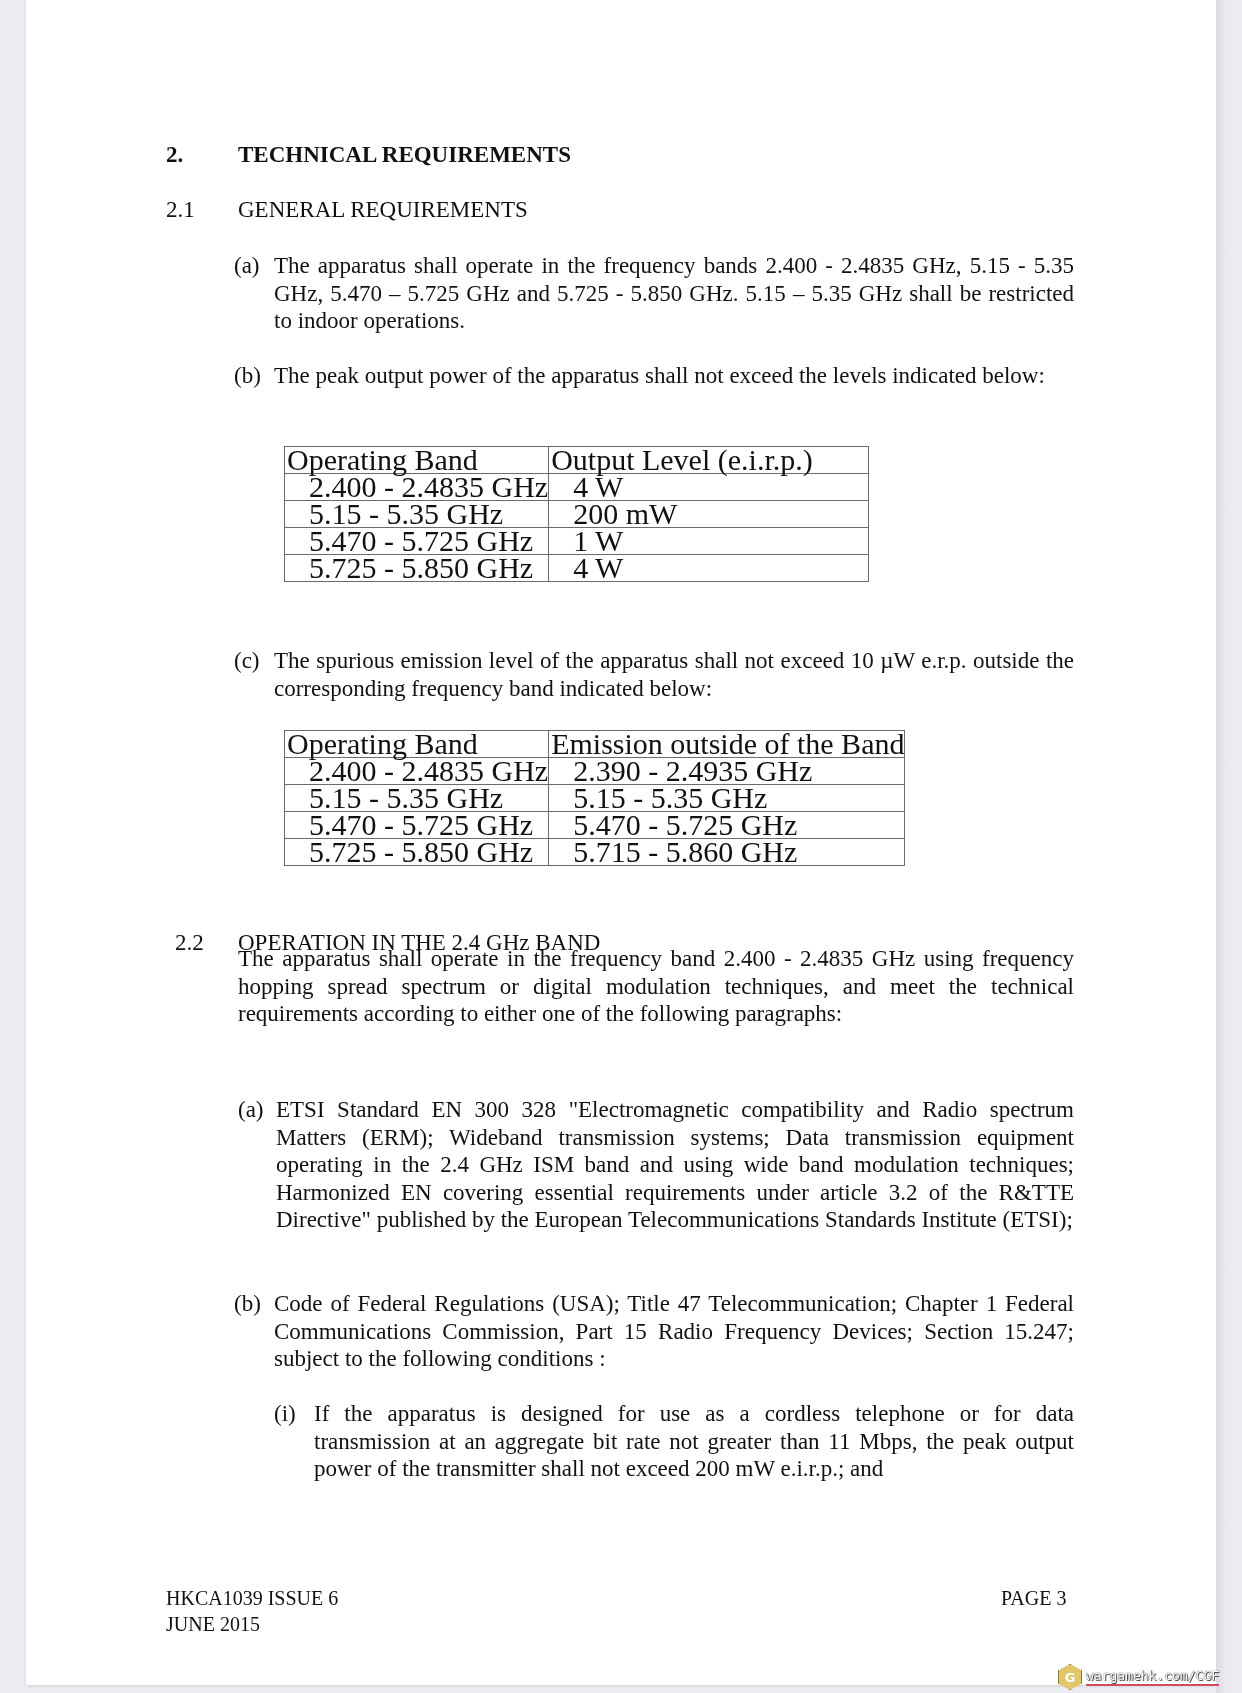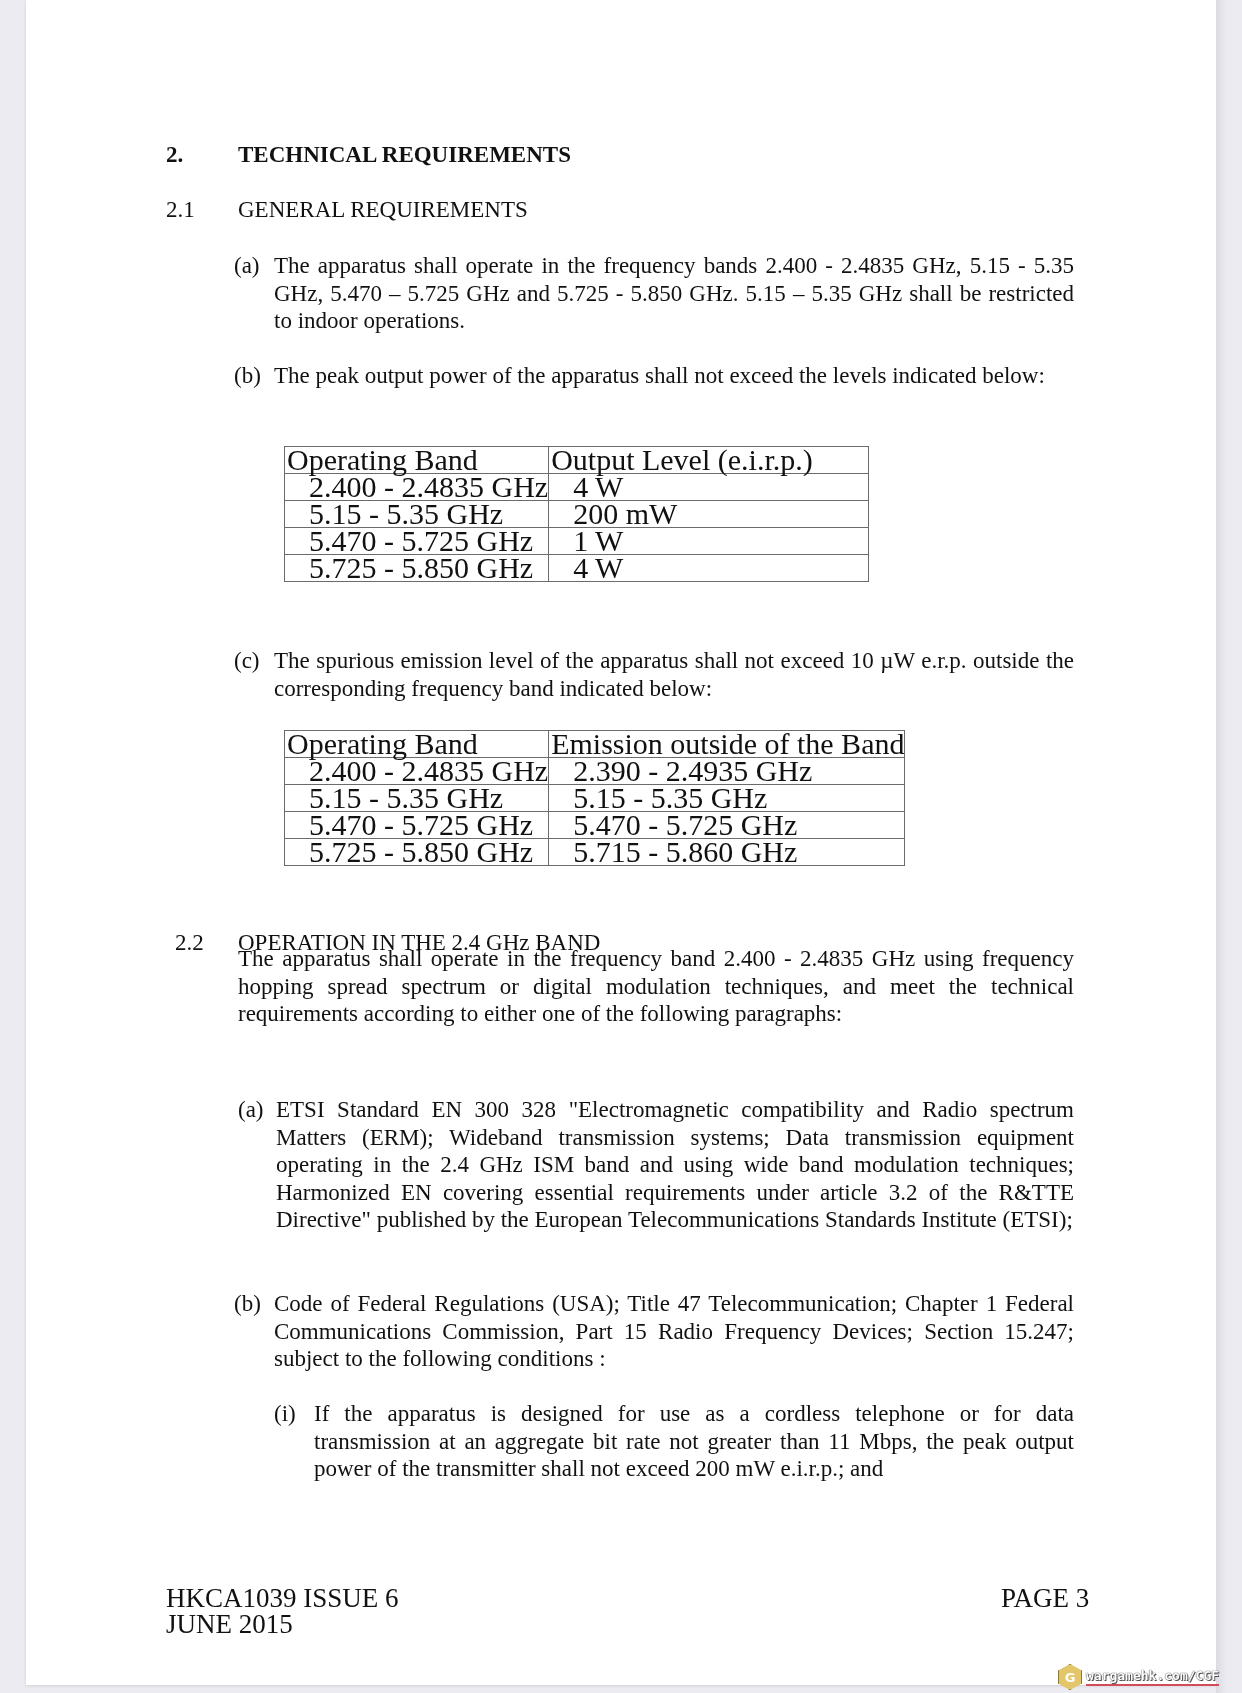--- a/index.html
+++ b/index.html
@@ -32,35 +32,35 @@
     position: absolute; border-collapse: collapse;
     font-size: 30px; line-height: 26px;
   }
   table.req td {
     border: 1.5px solid #6b6b6b; padding: 0 0 0 2px; height: 26px;
     vertical-align: middle; white-space: nowrap;
   }
   table.req td.c1 { width: 258px; }
   table.req td.c2 { width: 317px; }
   table.req tr.body td { padding-left: 24px; }
-  .footer { font-size: 27px; line-height: 26px; }
+  .footer { font-size: 20px; line-height: 26px; }
   .watermark {
     position: absolute; left: 1058px; top: 1665px; height: 24px;
     display: flex; align-items: center; gap: 4px;
   }
   .wm-logo {
     width: 22px; height: 24px;
     background: #e4c66a; border: 1.5px solid #8a7a3a;
     clip-path: polygon(50% 0, 100% 25%, 100% 75%, 50% 100%, 0 75%, 0 25%);
     display: flex; align-items: center; justify-content: center;
     font-family: "DejaVu Sans", sans-serif; font-size: 13px; font-weight: bold; color: #fff;
   }
   .wm-text {
     font-family: "DejaVu Sans Mono", monospace; font-size: 13px; color: #fff;
-    font-weight: bold;
+    font-weight: normal;
     text-shadow: 0 0 1px #444, 0 0 1px #444, 1px 1px 0 #555;
     border-bottom: 2px solid #d34a5a; line-height: 16px;
   }
 </style>
 </head>
 <body>
 
 <div class="page"></div>
 <div class="right-gutter"></div>
 

